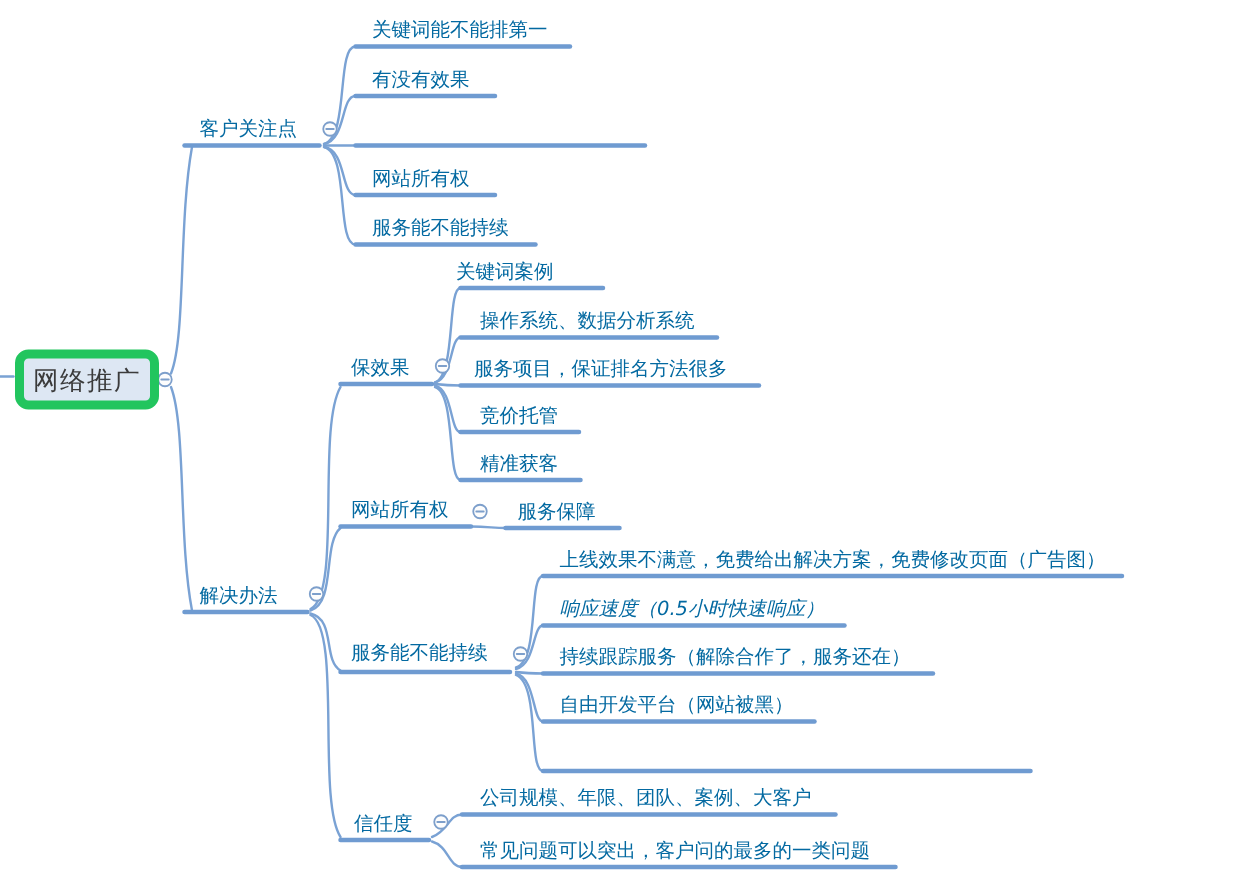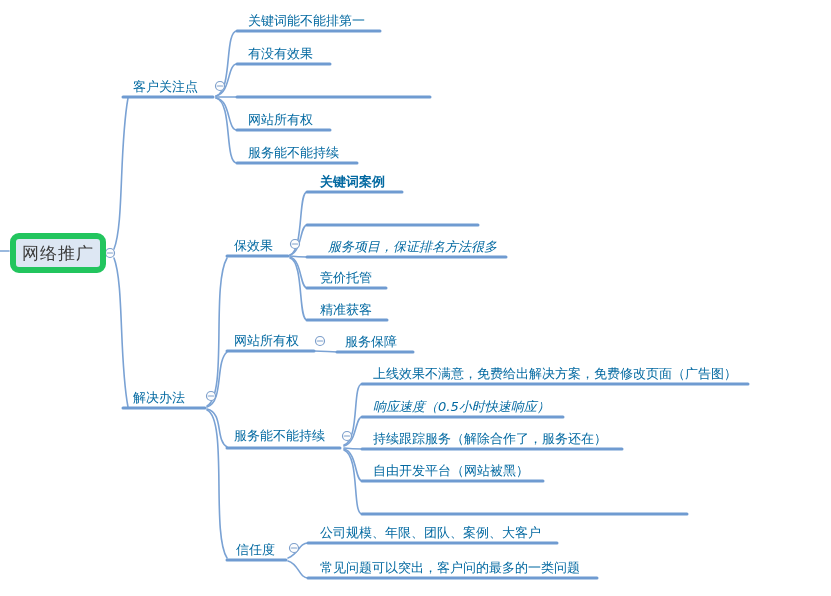--- a/index.html
+++ b/index.html
@@ -119,22 +119,23 @@
 
   <div class="topic" style="left:133px;top:79px;">客户关注点</div>
   <div class="topic" style="left:248px;top:13px;">关键词能不能排第一</div>
   <div class="topic" style="left:248px;top:46px;">有没有效果</div>
   <div class="topic" style="left:248px;top:112px;">网站所有权</div>
   <div class="topic" style="left:248px;top:145px;">服务能不能持续</div>
 
   <div class="topic" style="left:133px;top:390px;">解决办法</div>
 
   <div class="topic" style="left:234px;top:238px;">保效果</div>
-  <div class="topic" style="left:320px;top:174px;font-weight:bold;">关键词案例</div>
-  <div class="topic" style="left:328px;top:239px;font-style:italic;">服务项目，保证排名方法很多</div>
+  <div class="topic" style="left:304px;top:174px;">关键词案例</div>
+  <div class="topic" style="left:320px;top:207px;">操作系统、数据分析系统</div>
+  <div class="topic" style="left:316px;top:239px;">服务项目，保证排名方法很多</div>
   <div class="topic" style="left:320px;top:270px;">竞价托管</div>
   <div class="topic" style="left:320px;top:302px;">精准获客</div>
 
   <div class="topic" style="left:234px;top:333px;">网站所有权</div>
   <div class="topic" style="left:345px;top:334px;">服务保障</div>
 
   <div class="topic" style="left:234px;top:428px;">服务能不能持续</div>
   <div class="topic" style="left:373px;top:366px;">上线效果不满意，免费给出解决方案，免费修改页面（广告图）</div>
   <div class="topic" style="left:373px;top:399px;font-style:italic;">响应速度（0.5小时快速响应）</div>
   <div class="topic" style="left:373px;top:463px;">自由开发平台（网站被黑）</div>

